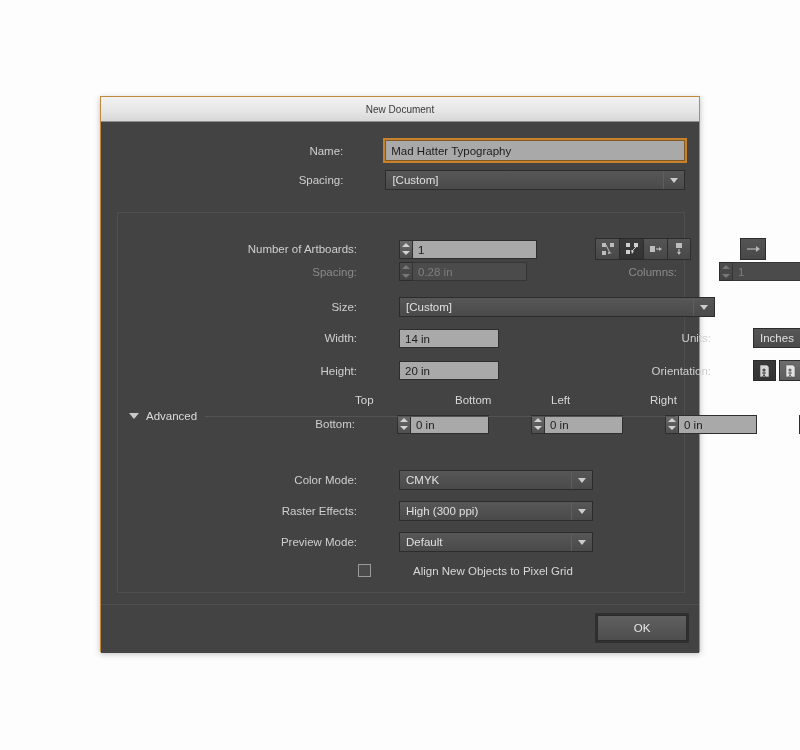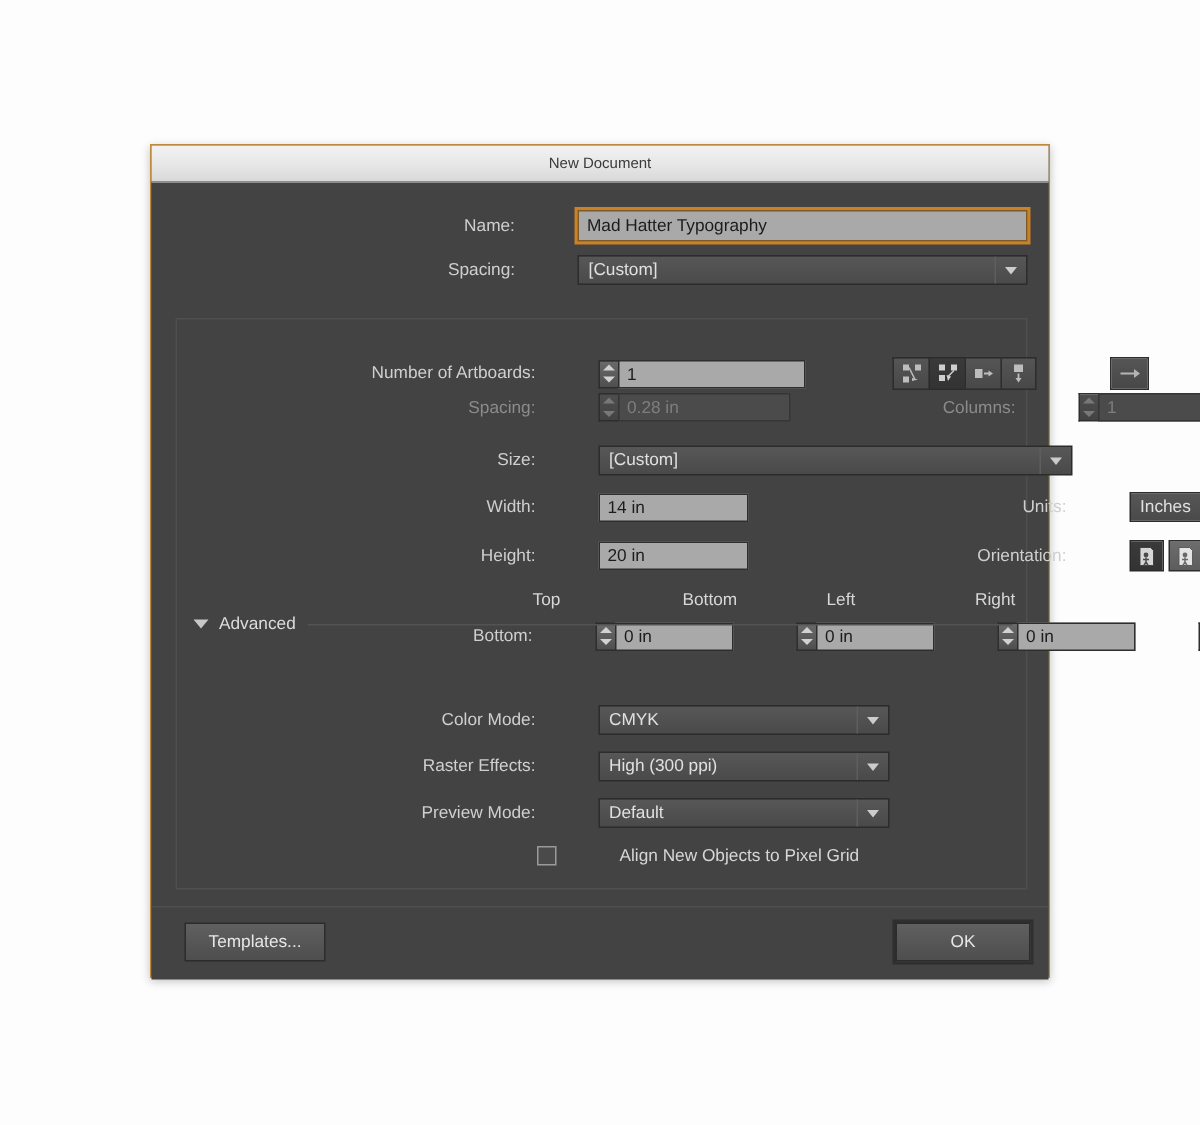--- a/index.html
+++ b/index.html
@@ -389,17 +389,16 @@
           </span>
       </div>
     </div>
 
     <div class="row" style="left:257px; top:442px; align-items:center;">
       <span class="cbox"></span>
       <span style="font-size:11.5px;color:#d7d7d7;margin-left:7px;">Align New Objects to Pixel Grid</span>
     </div>
 
     <div class="footrule"></div>
-    <div class="btn" style="position:absolute;left:22px;top:493px;width:94px;">Templates...</div>
     <div class="btn default" style="position:absolute;left:496px;top:493px;width:90px;">OK</div>
 
   </div>
 </div>
 
 </body></html>

